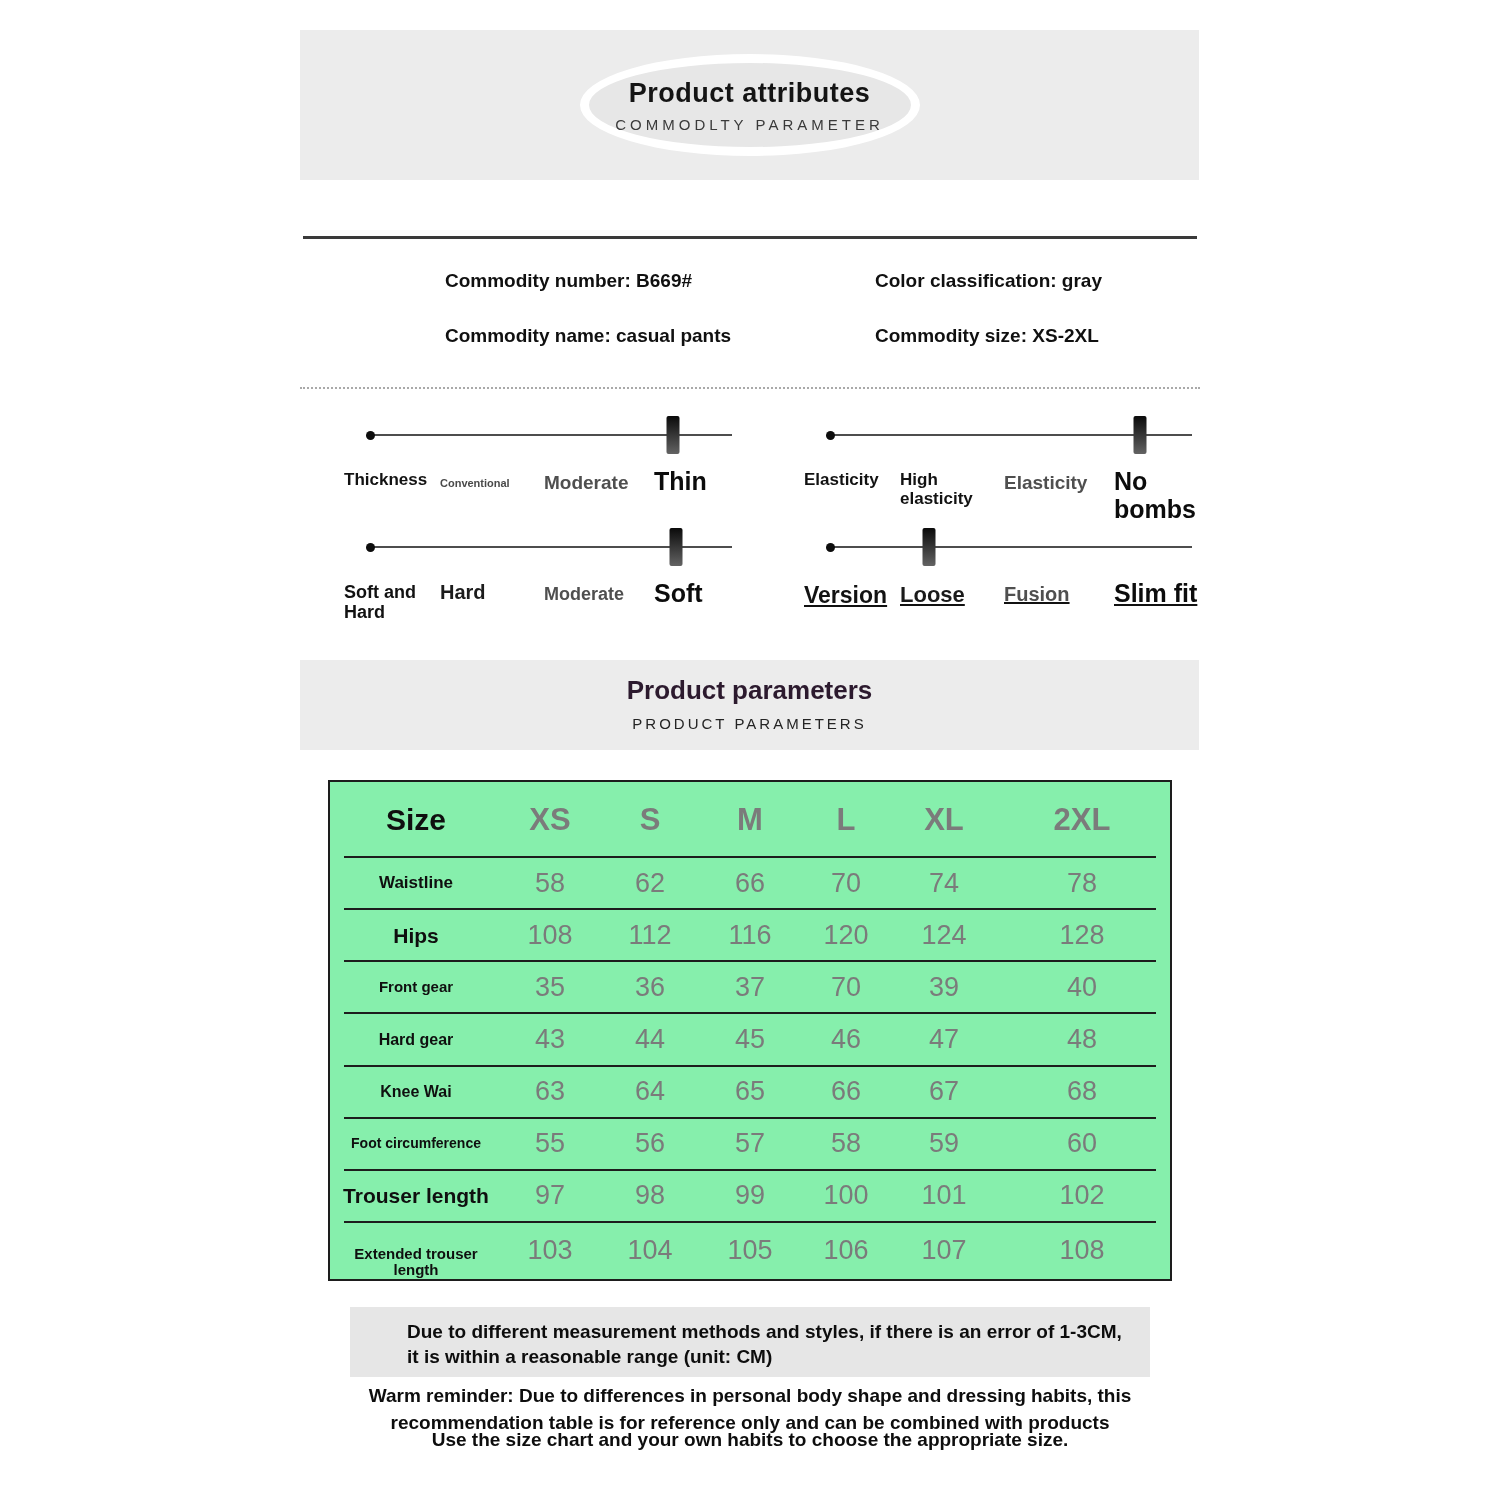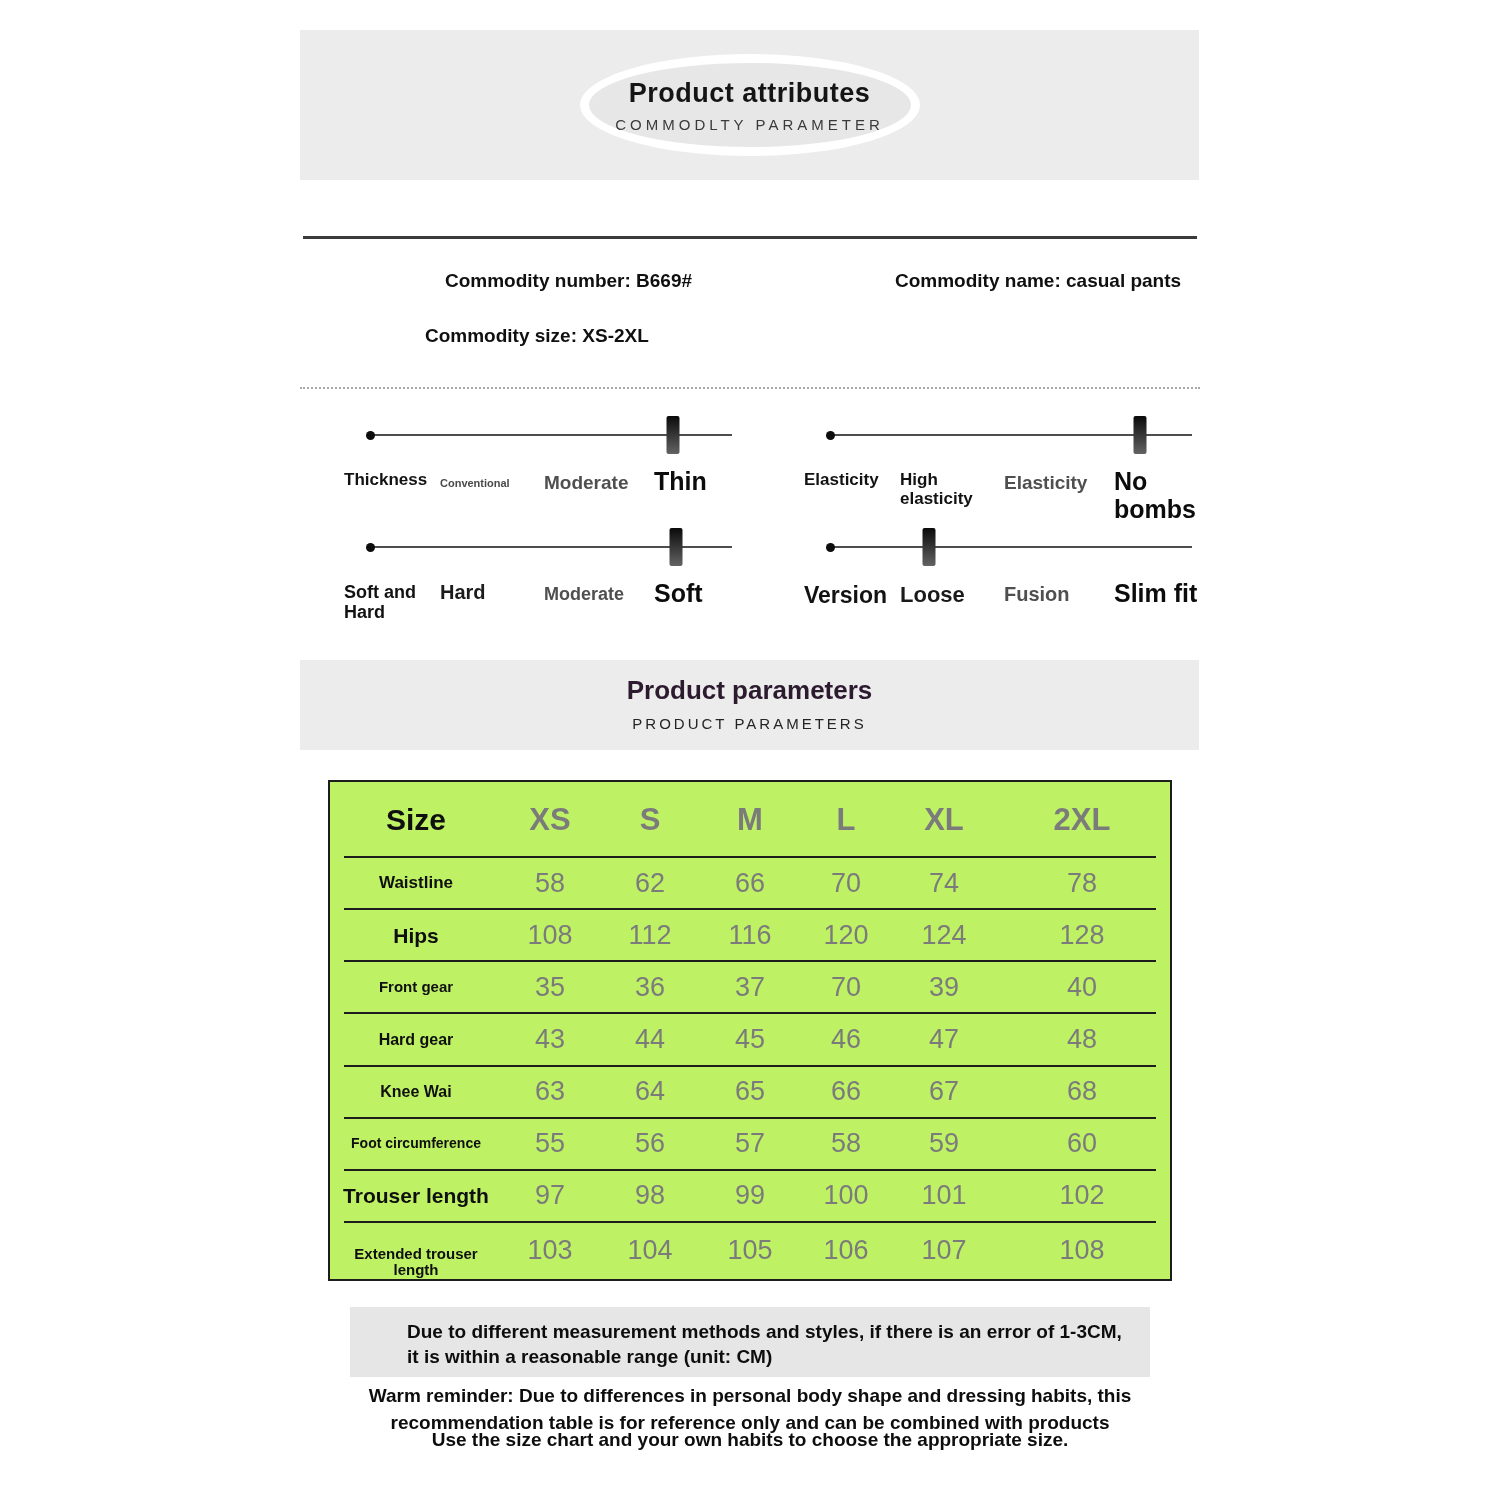--- a/index.html
+++ b/index.html
@@ -20,21 +20,21 @@
 
   
   .commodity { position:absolute; left:300px; top:270px; width:900px; display:grid;
                grid-template-columns:450px 450px; grid-row-gap:33px; font-size:19px; font-weight:700; color:#101010; }
   .commodity .c-left { padding-left:145px; }
   .commodity .c-right { padding-left:125px; }
 
   
   .slider-group { position:absolute; width:430px; height:105px; }
   .sg1 { left:330px; top:415px; } .sg2 { left:790px; top:415px; }
-  .sg3 { left:330px; top:527px; } .sg4 { left:790px; top:527px; }
+  .sg3 { left:330px; top:527px; } .sg4 { left:790px; top:527px;text-decoration:underline; }
   .track { position:relative; height:40px; }
   .line-area { position:absolute; left:40px; top:0; width:352px; height:40px; }
   .s-line { position:absolute; left:0; right:-10px; top:19px; height:2px; background:#4d4d4d; }
   .s-dot { position:absolute; left:-4px; top:16px; width:9px; height:9px; border-radius:50%; background:#0d0d0d; }
   .s-marker { position:absolute; top:1px; width:13px; height:38px; border-radius:2px;
               transform:translateX(-50%); background:linear-gradient(#0a0a0a, #636363); }
   .labels { display:grid; grid-template-columns:96px 104px 110px auto; padding-left:14px; margin-top:16px; align-items:start; }
   .lab { font-weight:700; color:#121212; line-height:1.1; }
   .cat  { font-size:17px; }
   .cat-lg { font-size:23px; }
@@ -46,21 +46,21 @@
   .opt-hard { font-size:20px; color:#1c1c1c; margin-top:-2px; }
   .opt-loose { font-size:22px; color:#1a1a1a; }
 
   
   .band-params { position:absolute; left:300px; top:660px; width:899px; height:90px; background:#ececec; text-align:center; }
   .pp-title { margin-top:15px; font-size:26px; font-weight:800; color:#2c1a2e; }
   .pp-sub { margin-top:9px; font-size:15px; font-weight:500; letter-spacing:3px; color:#242424; }
 
   
   .size-table { position:absolute; left:328px; top:780px; width:844px; height:501px;
-                border:2px solid #1d1d1d; display:grid; grid-template-rows:75px repeat(8, 1fr); background:#bef264; }
+                border:2px solid #1d1d1d; display:grid; grid-template-rows:75px repeat(8, 1fr); background:#86efac; }
   .t-row { position:relative; display:grid; grid-template-columns:172px 96px 104px 96px 96px 100px 176px; align-items:center; }
   .t-row:not(:first-child)::before { content:""; position:absolute; top:-1px; left:14px; right:14px; height:2px; background:#1d1d1d; }
   .t-cell { text-align:center; }
   .th-size { font-size:30px; font-weight:800; color:#0f0f0f; }
   .th-col { font-size:31px; font-weight:700; color:#7b7b7b; }
   .t-label { font-weight:800; color:#0f0f0f; line-height:1.1; padding:0 6px; }
   .tl-17 { font-size:17px; } .tl-20 { font-size:21px; } .tl-15 { font-size:15px; }
   .tl-16 { font-size:16px; } .tl-14 { font-size:14px; }
   .t-val { font-size:27px; font-weight:400; color:#7b7b7b; }
 
@@ -81,20 +81,21 @@
     <div class="ellipse">
       <div class="hdr-title">Product attributes</div>
       <div class="hdr-sub">COMMODLTY PARAMETER</div>
     </div>
   </div>
 
   <div class="rule-solid"></div>
 
   <div class="commodity">
     <div class="c-left">Commodity number: B669#</div>
+    <div class="c-right">Color classification: gray</div>
     <div class="c-left">Commodity name: casual pants</div>
     <div class="c-right">Commodity size: XS-2XL</div>
   </div>
 
   <div class="rule-dotted"></div>
 
   <div class="slider-group sg1">
     <div class="track">
       <div class="line-area">
         <div class="s-line"></div>

